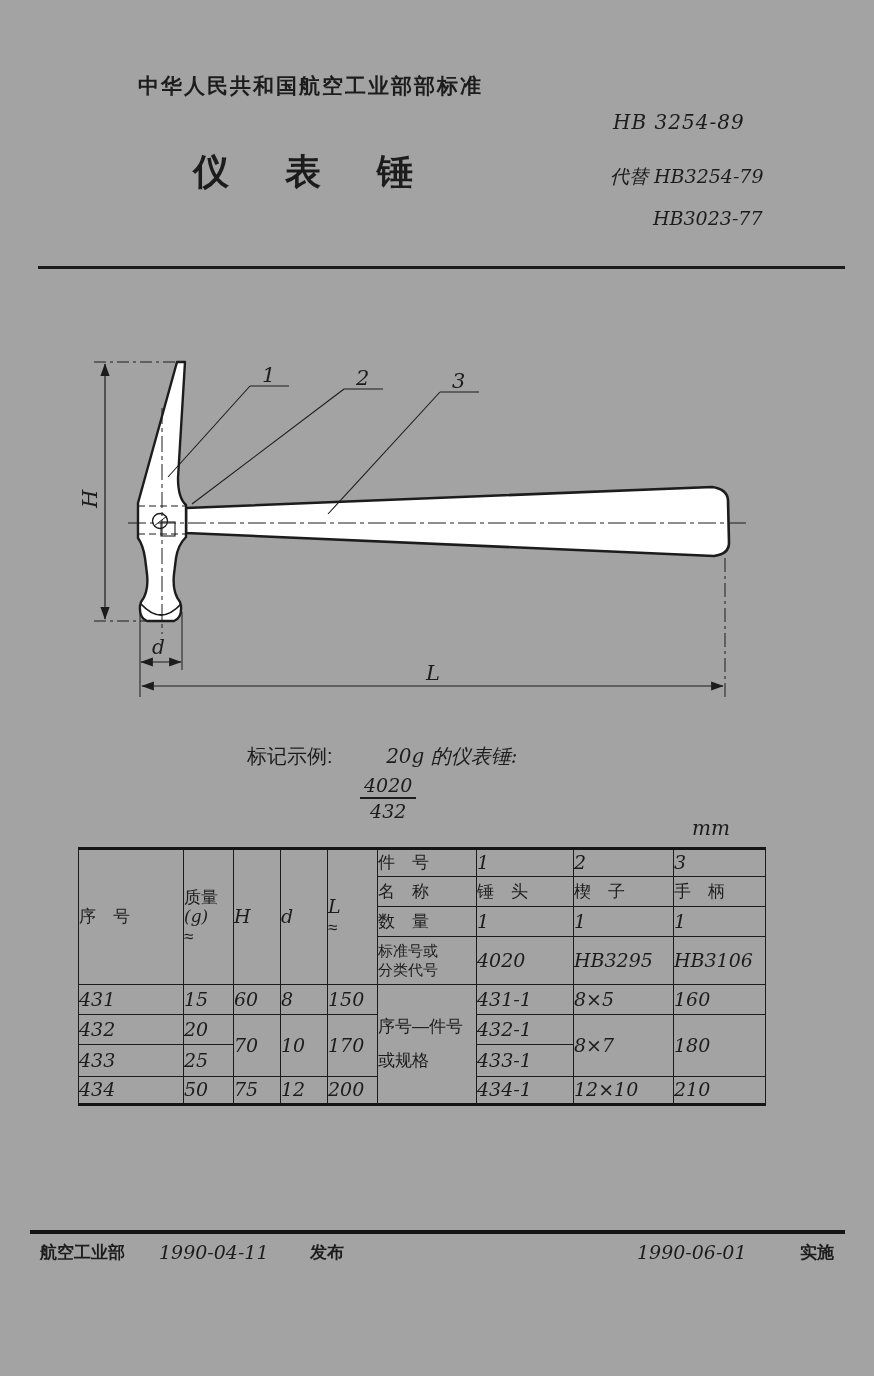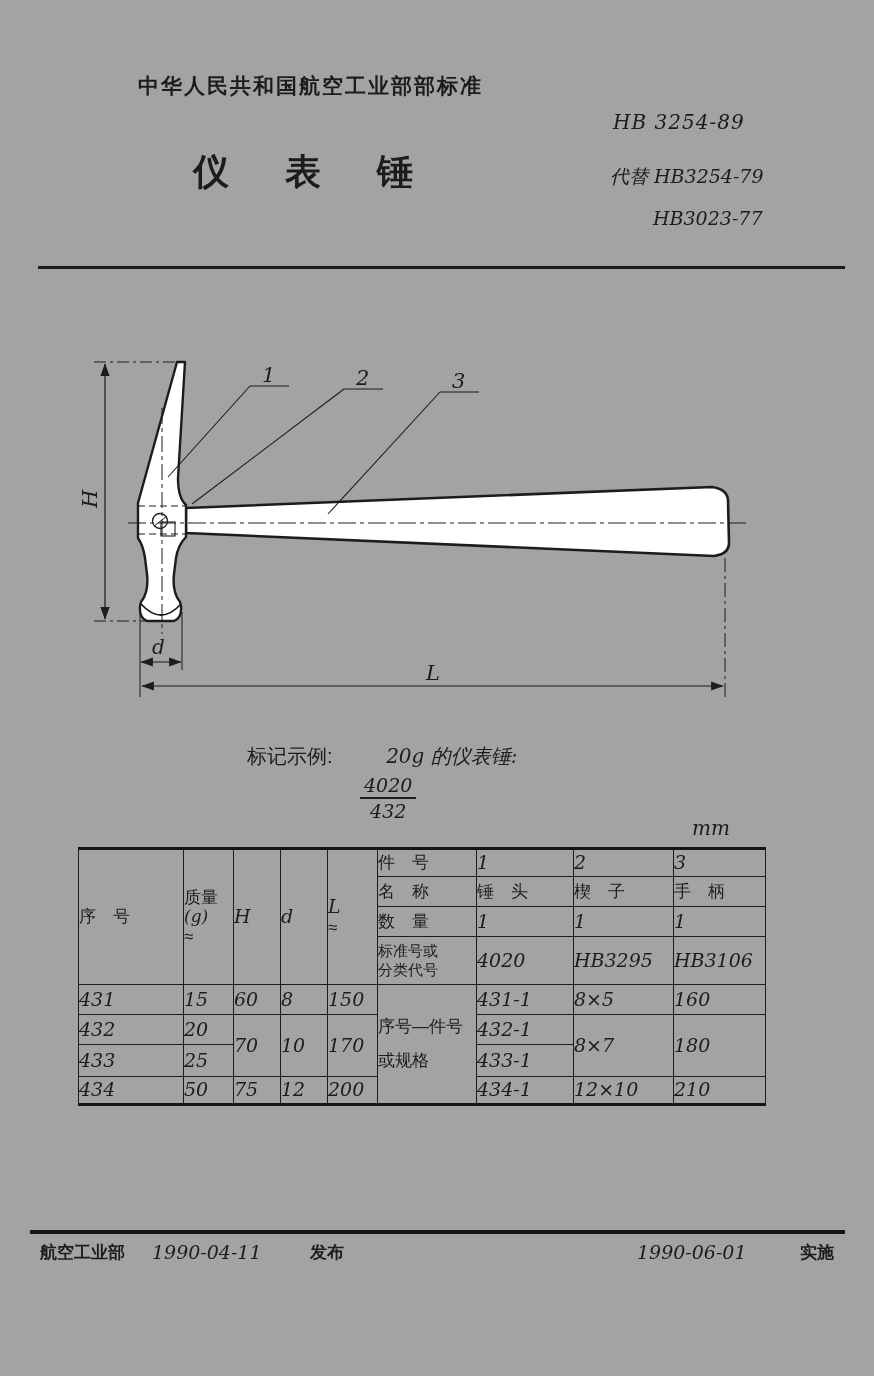--- a/index.html
+++ b/index.html
@@ -200,18 +200,18 @@
       <td class="num">434-1</td>
       <td class="num">12×10</td>
       <td class="num">210</td>
     </tr>
   </tbody>
     </table>
 
 
   <div class="abs hr2"></div>
   <div class="abs fitem fbold cjk" style="left:40px;">航空工业部</div>
-  <div class="abs fitem fdate" style="left:152px;">1990-04-11</div>
+  <div class="abs fitem fdate" style="left:159px;">1990-04-11</div>
   <div class="abs fitem fbold cjk" style="left:310px;">发布</div>
   <div class="abs fitem fdate" style="left:637px;">1990-06-01</div>
   <div class="abs fitem fbold cjk" style="left:800px;">实施</div>
 
 </div>
 
 </body></html>

